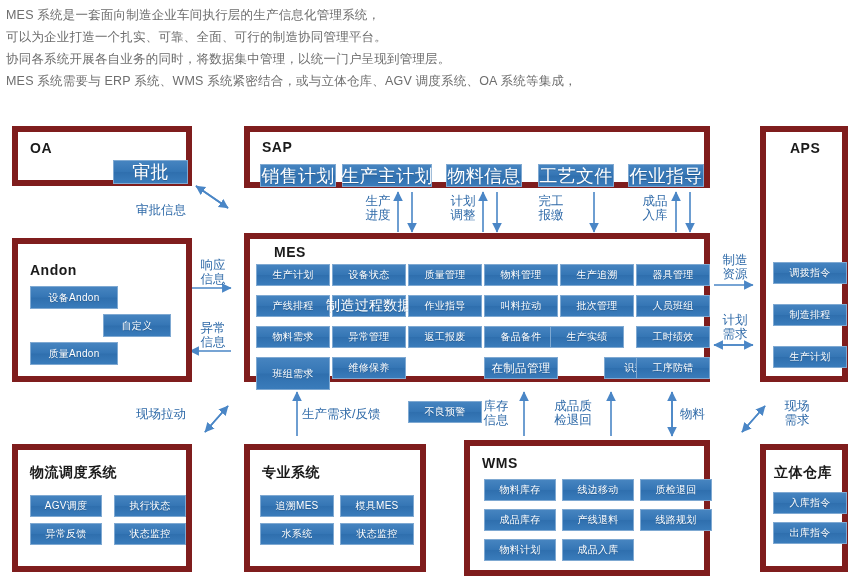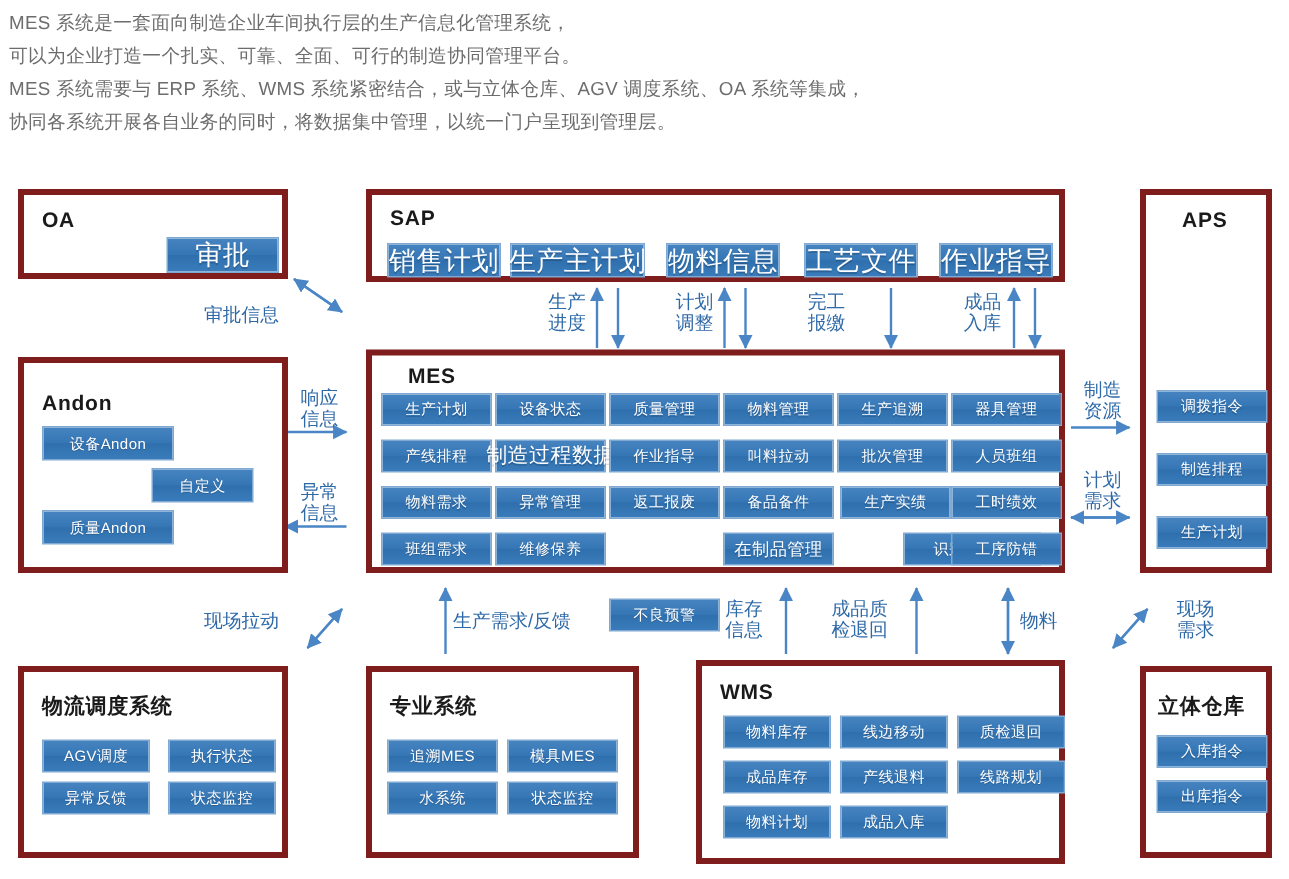--- a/index.html
+++ b/index.html
@@ -17,21 +17,21 @@
   .intro{
     position:absolute;left:6px;top:4px;width:848px;
     font-size:12.5px;line-height:22px;color:#6d6d6d;
     letter-spacing:.2px;
   }
   .intro p{margin:0;white-space:nowrap;}
 
   
   .panel{
     position:absolute;
-    border:4px solid #7f1d1d;
+    border:6px solid #7f1d1d;
     background:#ffffff;
     box-sizing:border-box;
   }
   .panel-title{
     position:absolute;
     font-size:14px;font-weight:bold;color:#1a1a1a;
     letter-spacing:.5px;
     white-space:nowrap;
   }
 
@@ -66,22 +66,22 @@
   .arrows{position:absolute;left:0;top:0;width:859px;height:586px;pointer-events:none;}
 </style>
 </head>
 <body>
 
 <div class="stage">
 
   <div class="intro">
     <p>MES 系统是一套面向制造企业车间执行层的生产信息化管理系统，</p>
     <p>可以为企业打造一个扎实、可靠、全面、可行的制造协同管理平台。</p>
+    <p>协同各系统开展各自业务的同时，将数据集中管理，以统一门户呈现到管理层。</p>
     <p>MES 系统需要与 ERP 系统、WMS 系统紧密结合，或与立体仓库、AGV 调度系统、OA 系统等集成，</p>
-    <p>协同各系统开展各自业务的同时，将数据集中管理，以统一门户呈现到管理层。</p>
   </div>
 
   <svg class="arrows" viewBox="0 0 859 586">
     <defs>
       <marker id="ah" markerWidth="7" markerHeight="7" refX="5.6" refY="3" orient="auto">
         <path d="M0,0 L6,3 L0,6 z" fill="#4a86c6"></path>
       </marker>
     </defs>
     <g stroke="#4a86c6" stroke-width="1.6" fill="none" marker-end="url(#ah)">
 
@@ -160,24 +160,24 @@
     <div class="chip sm" style="left:82px;top:56px;width:74px;height:22px;font-size:14px;">制造过程数据</div>
     <div class="chip sm" style="left:158px;top:56px;width:74px;height:22px;">作业指导</div>
     <div class="chip sm" style="left:234px;top:56px;width:74px;height:22px;">叫料拉动</div>
     <div class="chip sm" style="left:310px;top:56px;width:74px;height:22px;">批次管理</div>
     <div class="chip sm" style="left:386px;top:56px;width:74px;height:22px;">人员班组</div>
 
     <div class="chip sm" style="left:6px;top:87px;width:74px;height:22px;">物料需求</div>
     <div class="chip sm" style="left:82px;top:87px;width:74px;height:22px;">异常管理</div>
     <div class="chip sm" style="left:158px;top:87px;width:74px;height:22px;">返工报废</div>
     <div class="chip sm" style="left:234px;top:87px;width:74px;height:22px;">备品备件</div>
-    <div class="chip sm" style="left:312px;top:87px;width:74px;height:22px;">生产实绩</div>
+    <div class="chip sm" style="left:300px;top:87px;width:74px;height:22px;">生产实绩</div>
     <div class="chip sm" style="left:386px;top:87px;width:74px;height:22px;">工时绩效</div>
 
-    <div class="chip sm" style="left:6px;top:118px;width:74px;height:22px;">班组需求</div>
+    <div class="chip sm" style="left:6px;top:118px;width:74px;height:33px;">班组需求</div>
     <div class="chip sm" style="left:82px;top:118px;width:74px;height:22px;">维修保养</div>
     <div class="chip sm" style="left:158px;top:118px;width:74px;height:22px;margin-top:44px;">不良预警</div>
     <div class="chip sm" style="left:234px;top:118px;width:74px;height:22px;font-size:11.5px;">在制品管理</div>
     <div class="chip sm" style="left:310px;top:118px;width:92px;height:22px;font-size:10px;margin-left:44px;">识别号管理</div>
     <div class="chip sm" style="left:386px;top:118px;width:74px;height:22px;">工序防错</div>
   </div>
 
   <div class="panel" style="left:760px;top:126px;width:88px;height:256px;">
     <div class="panel-title" style="left:24px;top:8px;">APS</div>
     <div class="chip sm" style="left:7px;top:130px;width:74px;height:22px;">调拨指令</div>

